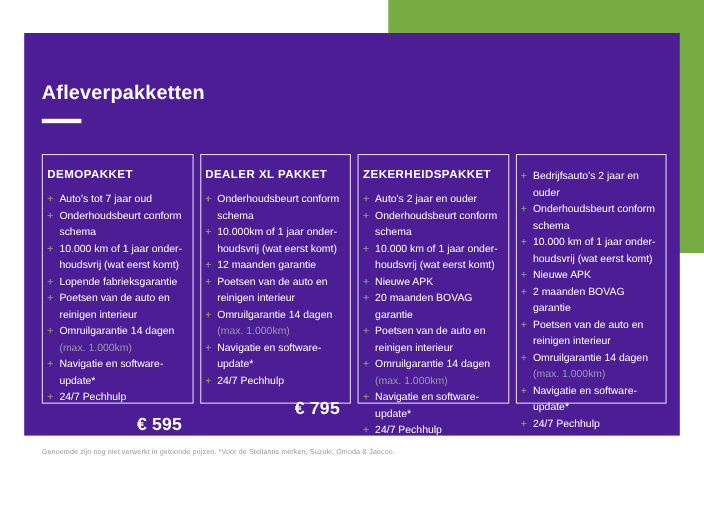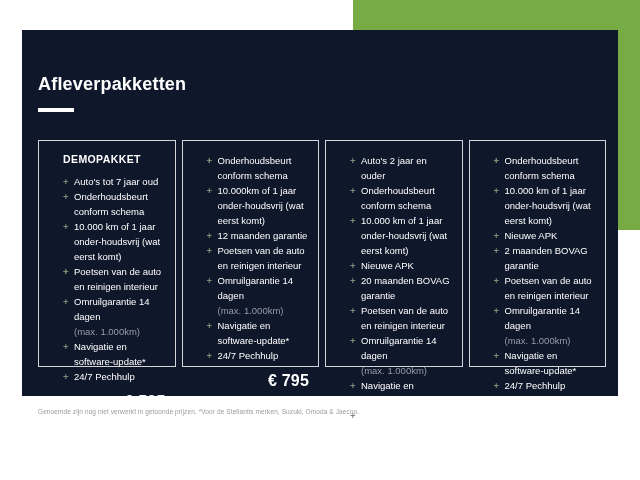--- a/index.html
+++ b/index.html
@@ -6,36 +6,36 @@
   #stage{
     position:relative;width:640px;height:480px;overflow:hidden;
     background:#ffffff;font-family:"Liberation Sans",sans-serif;
   }
   #green-block{
     position:absolute;left:353px;top:0;width:287px;height:230px;
     background:#76AC43;
   }
   #panel{
     position:absolute;left:22px;top:30px;width:596px;height:366px;
-    background:#0f172a;box-sizing:border-box;
+    background:#4c1d95;box-sizing:border-box;
     padding:44px 12px 0 16px;color:#fff;
   }
   #page-title{
     font-size:18px;font-weight:bold;letter-spacing:.2px;margin:0;
   }
   #title-underline{
     width:36px;height:4px;background:#ffffff;margin-top:13px;
   }
   #packages-row{
     display:flex;gap:6px;margin-top:28px;
   }
   .card{
     flex:1 1 0;height:227px;box-sizing:border-box;
     border:1px solid rgba(255,255,255,.82);
-    padding:12px 9px 10px 24px;
+    padding:12px 9px 10px 4px;
     display:flex;flex-direction:column;
   }
   .card-title{
     font-size:10.5px;font-weight:bold;letter-spacing:.4px;
     margin:0 0 9px 0;white-space:nowrap;
   }
   .feature-list{
     list-style:none;margin:0;padding:0;
   }
   .feat{
@@ -67,61 +67,63 @@
     <h1 id="page-title">Afleverpakketten</h1>
     <div id="title-underline"></div>
 
     <div id="packages-row">
   <div class="card">
     <h2 class="card-title">DEMOPAKKET</h2>
     <ul class="feature-list">
             <li class="feat"><span class="plus">+</span><span>Auto's tot 7 jaar oud</span></li>
             <li class="feat"><span class="plus">+</span><span>Onderhoudsbeurt conform schema</span></li>
             <li class="feat"><span class="plus">+</span><span>10.000 km of 1 jaar onder-houdsvrij (wat eerst komt)</span></li>
-            <li class="feat"><span class="plus">+</span></li>
+            <li class="feat"><span class="plus">+</span><span>Lopende fabrieksgarantie</span></li>
             <li class="feat"><span class="plus">+</span><span>Poetsen van de auto en reinigen interieur</span></li>
             <li class="feat"><span class="plus">+</span><span>Omruilgarantie 14 dagen</span><div class="fnote">(max. 1.000km)</div></li>
             <li class="feat"><span class="plus">+</span><span>Navigatie en software-update*</span></li>
             <li class="feat"><span class="plus">+</span><span>24/7 Pechhulp</span></li>
           </ul>
     <div class="price">€ 595</div>
   </div>
 
   <div class="card">
+    <h2 class="card-title">DEALER XL PAKKET</h2>
     <ul class="feature-list">
             <li class="feat"><span class="plus">+</span></li>
             <li class="feat"><span class="plus">+</span><span>Onderhoudsbeurt conform schema</span></li>
             <li class="feat"><span class="plus">+</span><span>10.000km of 1 jaar onder-houdsvrij (wat eerst komt)</span></li>
             <li class="feat"><span class="plus">+</span><span>12 maanden garantie</span></li>
             <li class="feat"><span class="plus">+</span><span>Poetsen van de auto en reinigen interieur</span></li>
             <li class="feat"><span class="plus">+</span><span>Omruilgarantie 14 dagen</span><div class="fnote">(max. 1.000km)</div></li>
             <li class="feat"><span class="plus">+</span><span>Navigatie en software-update*</span></li>
             <li class="feat"><span class="plus">+</span><span>24/7 Pechhulp</span></li>
           </ul>
     <div class="price">€ 795</div>
   </div>
 
   <div class="card">
+    <h2 class="card-title">ZEKERHEIDSPAKKET</h2>
     <ul class="feature-list">
             <li class="feat"><span class="plus">+</span><span>Auto's 2 jaar en ouder</span></li>
             <li class="feat"><span class="plus">+</span><span>Onderhoudsbeurt conform schema</span></li>
             <li class="feat"><span class="plus">+</span><span>10.000 km of 1 jaar onder-houdsvrij (wat eerst komt)</span></li>
             <li class="feat"><span class="plus">+</span><span>Nieuwe APK</span></li>
             <li class="feat"><span class="plus">+</span><span>20 maanden BOVAG garantie</span></li>
             <li class="feat"><span class="plus">+</span><span>Poetsen van de auto en reinigen interieur</span></li>
             <li class="feat"><span class="plus">+</span><span>Omruilgarantie 14 dagen</span><div class="fnote">(max. 1.000km)</div></li>
             <li class="feat"><span class="plus">+</span><span>Navigatie en software-update*</span></li>
             <li class="feat"><span class="plus">+</span><span>24/7 Pechhulp</span></li>
           </ul>
     <div class="price">€ 1.095</div>
   </div>
 
   <div class="card">
     <ul class="feature-list">
-            <li class="feat"><span class="plus">+</span></li>
+            <li class="feat"><span class="plus">+</span><span>Bedrijfsauto's 2 jaar en ouder</span></li>
             <li class="feat"><span class="plus">+</span><span>Onderhoudsbeurt conform schema</span></li>
             <li class="feat"><span class="plus">+</span><span>10.000 km of 1 jaar onder-houdsvrij (wat eerst komt)</span></li>
             <li class="feat"><span class="plus">+</span><span>Nieuwe APK</span></li>
             <li class="feat"><span class="plus">+</span><span>2 maanden BOVAG garantie</span></li>
             <li class="feat"><span class="plus">+</span><span>Poetsen van de auto en reinigen interieur</span></li>
             <li class="feat"><span class="plus">+</span><span>Omruilgarantie 14 dagen</span><div class="fnote">(max. 1.000km)</div></li>
             <li class="feat"><span class="plus">+</span><span>Navigatie en software-update*</span></li>
             <li class="feat"><span class="plus">+</span><span>24/7 Pechhulp</span></li>
           </ul>
     <div class="price">€ 1.095</div>

